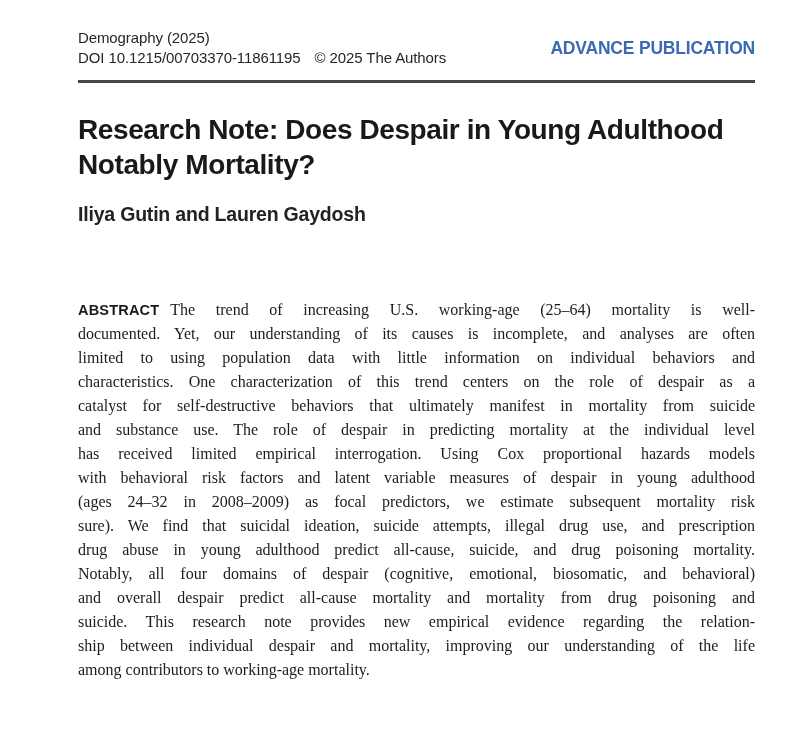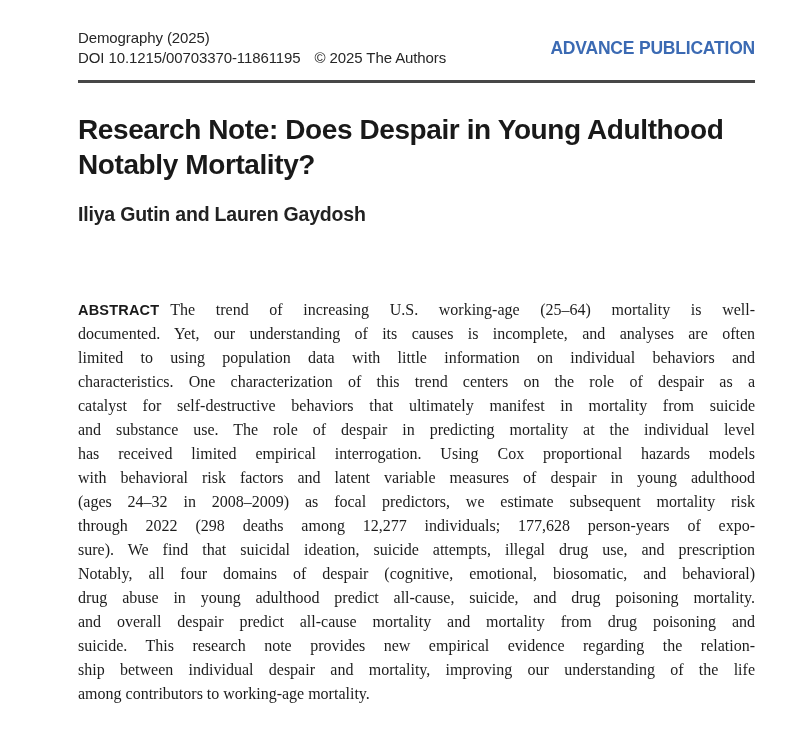--- a/index.html
+++ b/index.html
@@ -116,23 +116,22 @@
   <div class="abstract">
     <div class="abs-line"><span class="abstract-label">ABSTRACT</span><span>The trend of increasing U.S. working-age (25–64) mortality is well-</span></div>
     <div class="abs-line">documented. Yet, our understanding of its causes is incomplete, and analyses are often</div>
     <div class="abs-line">limited to using population data with little information on individual behaviors and</div>
     <div class="abs-line">characteristics. One characterization of this trend centers on the role of despair as a</div>
     <div class="abs-line">catalyst for self-destructive behaviors that ultimately manifest in mortality from suicide</div>
     <div class="abs-line">and substance use. The role of despair in predicting mortality at the individual level</div>
     <div class="abs-line">has received limited empirical interrogation. Using Cox proportional hazards models</div>
     <div class="abs-line">with behavioral risk factors and latent variable measures of despair in young adulthood</div>
     <div class="abs-line">(ages 24–32 in 2008–2009) as focal predictors, we estimate subsequent mortality risk</div>
-    <div class="abs-line">through 2022 (298 deaths among 12,277 individuals; 177,628 person-years of expo-</div>
     <div class="abs-line">sure). We find that suicidal ideation, suicide attempts, illegal drug use, and prescription</div>
+    <div class="abs-line">drug abuse in young adulthood predict all-cause, suicide, and drug poisoning mortality.</div>
     <div class="abs-line">Notably, all four domains of despair (cognitive, emotional, biosomatic, and behavioral)</div>
-    <div class="abs-line">drug abuse in young adulthood predict all-cause, suicide, and drug poisoning mortality.</div>
     <div class="abs-line">and overall despair predict all-cause mortality and mortality from drug poisoning and</div>
     <div class="abs-line">suicide. This research note provides new empirical evidence regarding the relation-</div>
     <div class="abs-line">ship between individual despair and mortality, improving our understanding of the life</div>
     <div class="abs-line last">among contributors to working-age mortality.</div>
   </div>
 
 </div>
 
 </body></html>

